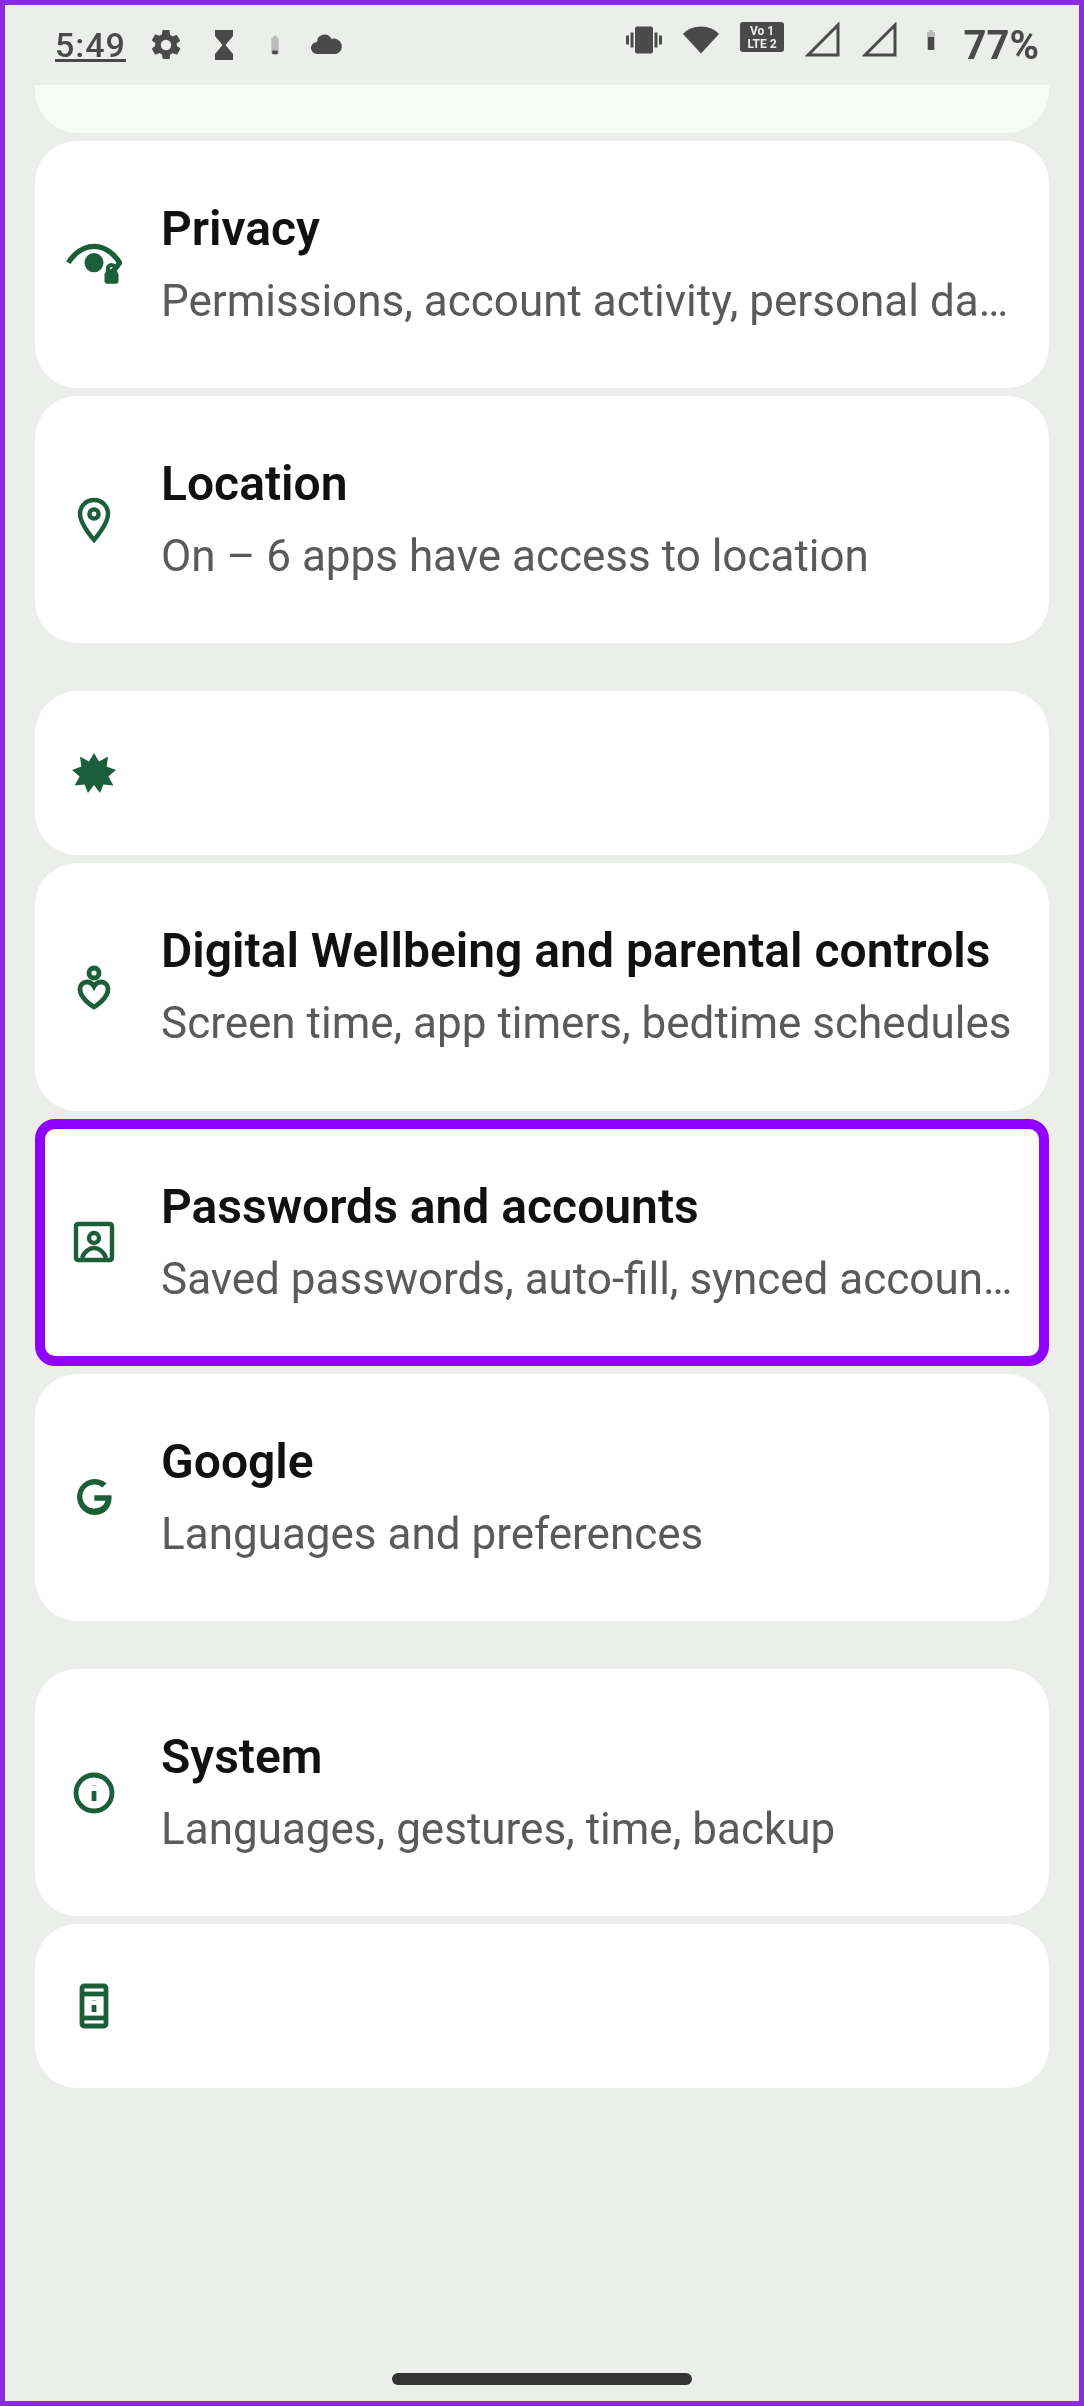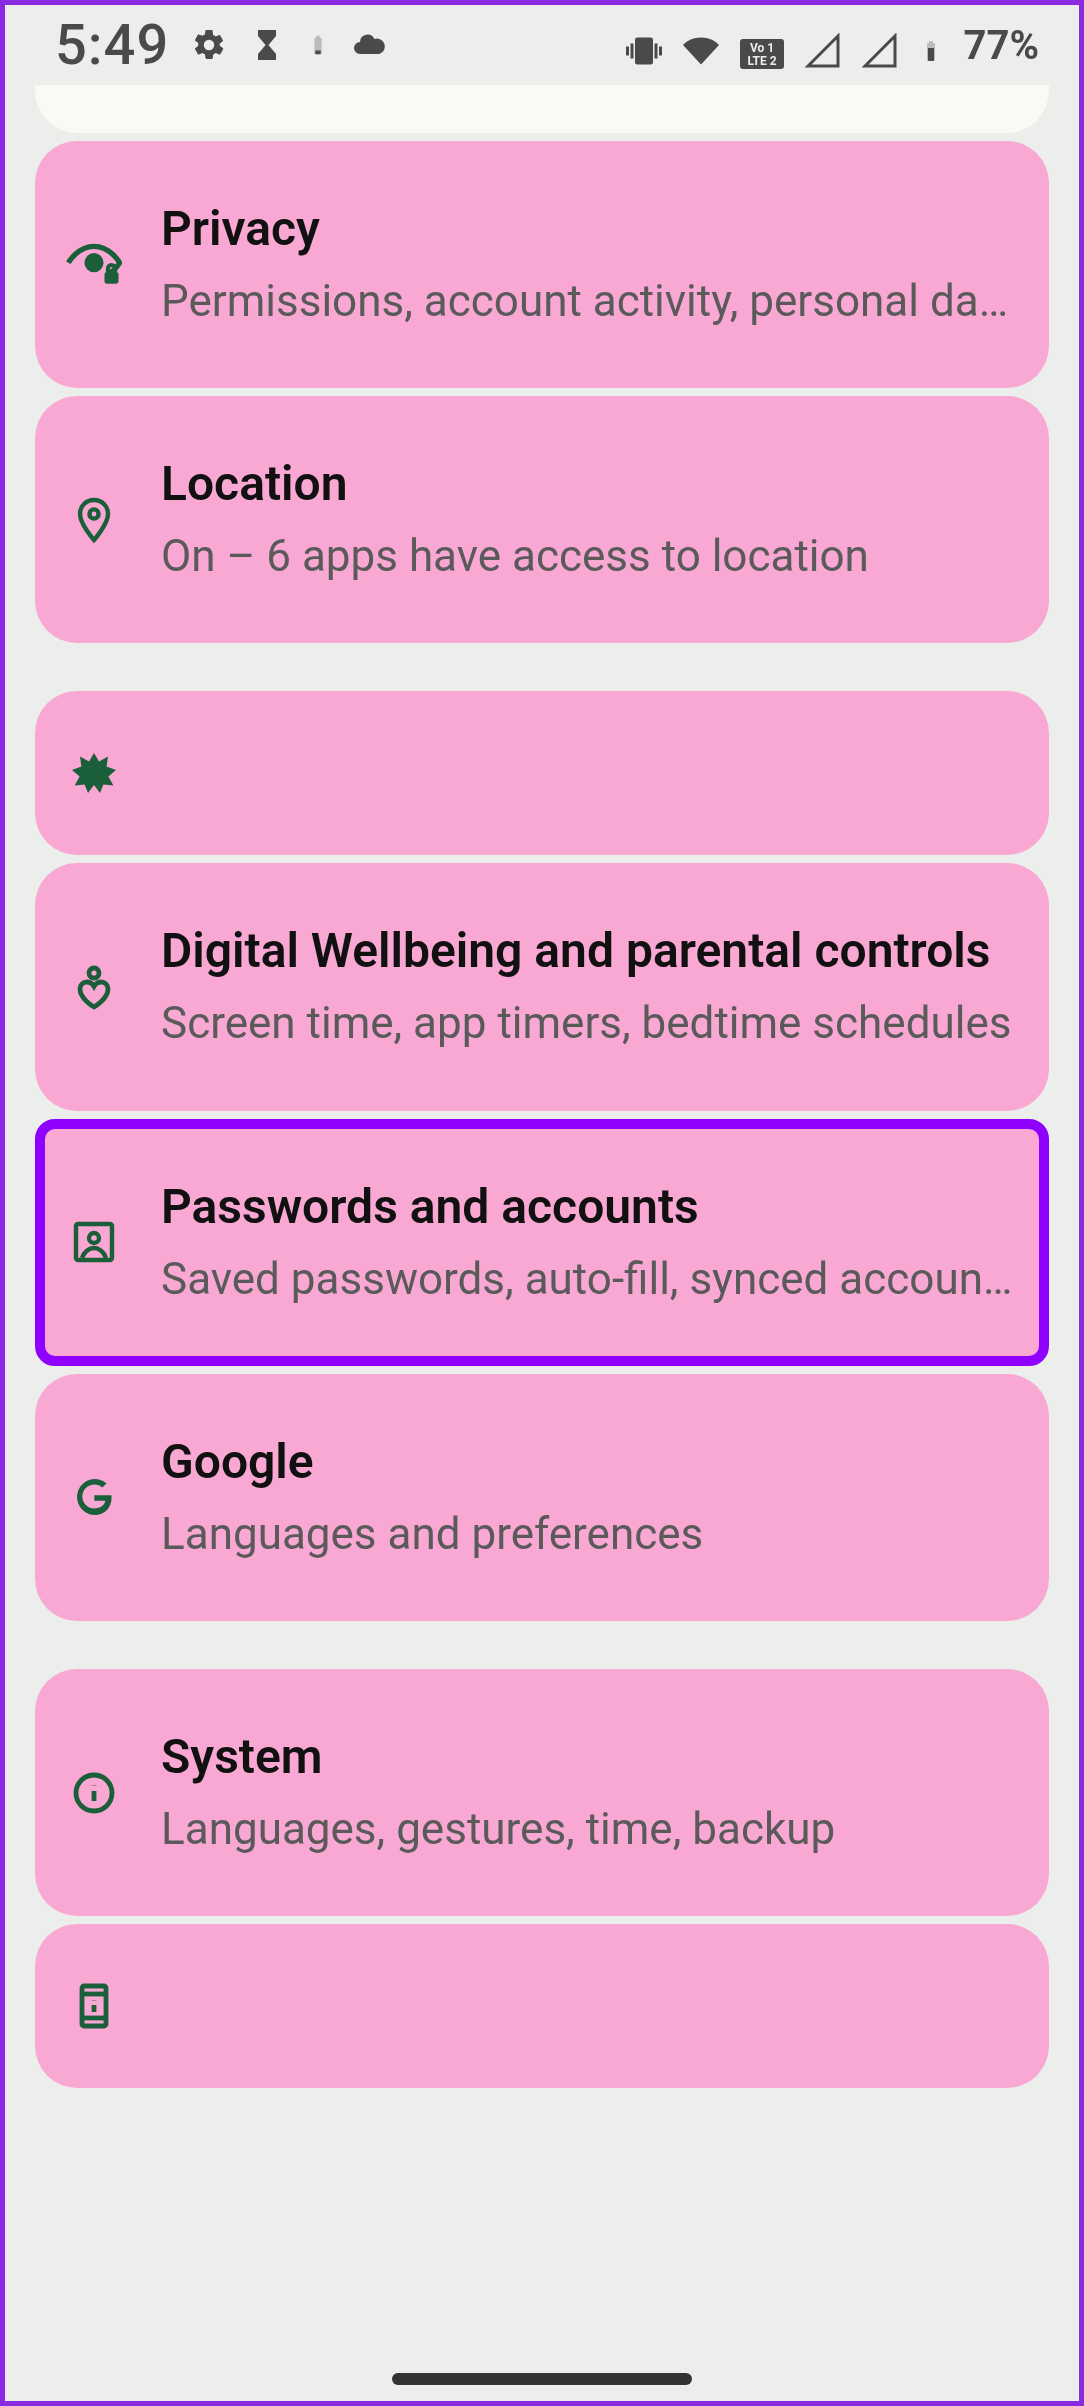--- a/index.html
+++ b/index.html
@@ -15,38 +15,38 @@
   .status-bar {
     height: 80px;
     display: flex;
     align-items: center;
     justify-content: space-between;
     padding: 0 40px 0 50px;
     color: #4a4a4a;
     font-size: 40px;
   }
   .status-left { display: flex; align-items: center; gap: 22px; }
-  .status-right { display: flex; align-items: flex-end; gap: 21px; }
-  .clock { font-weight: 500; font-size: 56px; letter-spacing: 1px; }
+  .status-right { display: flex; align-items: flex-start; gap: 21px; }
+  .clock { font-weight: 500; font-size: 34px; letter-spacing: 1px; text-decoration: underline; }
   .status-icon { width: 36px; height: 36px; fill: #4a4a4a; }
   .battery-pct { font-size: 40px; font-weight: 700; }
 
   .content {
     padding: 0 30px;
   }
 
   .card-partial {
     background: #f7faf5;
     border-radius: 0 0 42px 42px;
     height: 48px;
     margin-bottom: 8px;
   }
 
   .card {
-    background: #f9a8d4;
+    background: #ffffff;
     border-radius: 42px;
     padding: 58px 34px 58px 30px;
     display: flex;
     align-items: center;
     gap: 38px;
     margin-bottom: 8px;
   }
 
   .card.highlighted {
     border: 10px solid #8f00ff;

